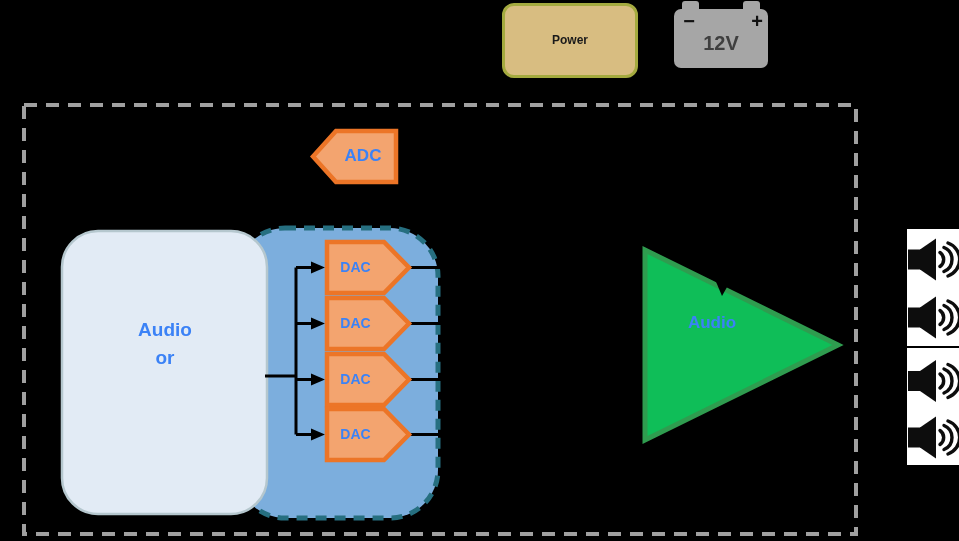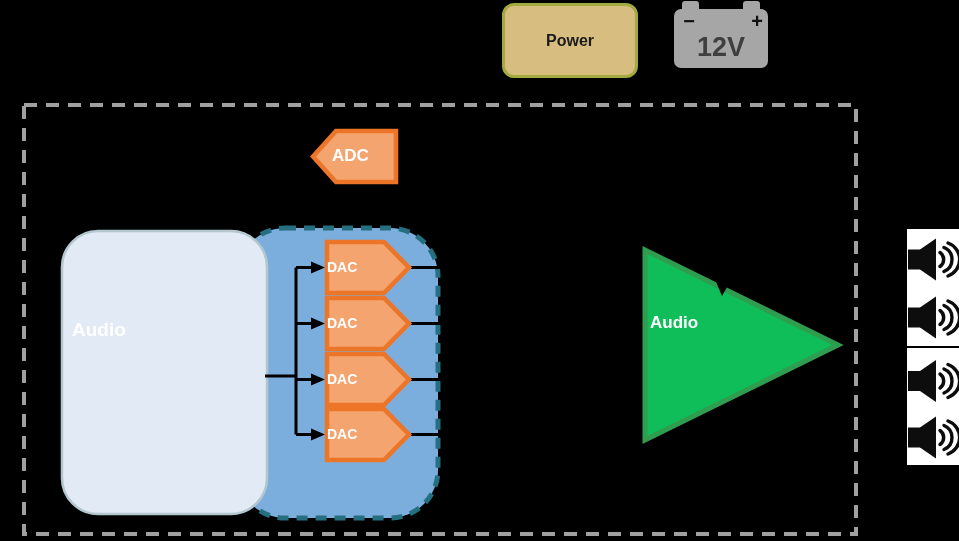--- a/index.html
+++ b/index.html
@@ -1,26 +1,26 @@
 <!DOCTYPE html>
 <html><head>
 <meta charset="utf-8">
 <style>
   html,body{margin:0;padding:0;background:#000;}
   .stage{position:relative;width:959px;height:541px;background:#000;overflow:hidden;
          font-family:"Liberation Sans","DejaVu Sans",sans-serif;}
   .stage svg{position:absolute;left:0;top:0;}
-  .label{position:absolute;color:#ffffff;font-weight:bold;text-align:left;}
+  .label{position:absolute;color:#3b82f6;font-weight:bold;text-align:center;}
   .power-box{position:absolute;left:502px;top:3px;width:136px;height:75px;box-sizing:border-box;
              background:#D8BD81;border:3px solid #A4AA3F;border-radius:12px;
              display:flex;flex-direction:column;align-items:center;justify-content:center;}
-  .power-box span{display:block;font-weight:bold;font-size:16px;line-height:23px;color:#1a1a1a;}
+  .power-box span{display:block;font-weight:bold;font-size:12px;line-height:23px;color:#1a1a1a;}
   .batt-sign{position:absolute;width:22px;font-weight:bold;color:#111;font-size:20px;line-height:20px;text-align:center;}
   .batt-label{position:absolute;left:674px;top:32px;width:94px;text-align:center;
-              font-weight:bold;font-size:27px;color:#3f3f3f;}
+              font-weight:bold;font-size:20px;color:#3f3f3f;}
   .adc-label{left:332px;top:145px;width:62px;font-size:17px;line-height:22px;}
   .dac-label{left:327px;width:57px;font-size:14px;line-height:21px;}
   .proc-label{left:72px;top:316px;width:186px;font-size:19px;line-height:28px;}
   .proc-label span{display:block;}
   .amp-label{left:650px;top:310px;width:124px;font-size:17px;line-height:26px;}
   .amp-label span{display:block;}
 </style>
 </head>
 <body>
 
@@ -125,20 +125,21 @@
   </div>
 
   <div class="batt-sign" style="left:678px;top:11px;">−</div>
   <div class="batt-sign" style="left:746px;top:11px;">+</div>
   <div class="batt-label">12V</div>
 
   <div class="label adc-label">ADC</div>
 
   <div class="label proc-label">
     <span>Audio</span>
+    <span>or</span>
   </div>
 
   <div class="label dac-label" style="top:257px;">DAC</div>
   <div class="label dac-label" style="top:313px;">DAC</div>
   <div class="label dac-label" style="top:369px;">DAC</div>
   <div class="label dac-label" style="top:424px;">DAC</div>
 
   <div class="label amp-label">
     <span>Audio</span>
   </div>

